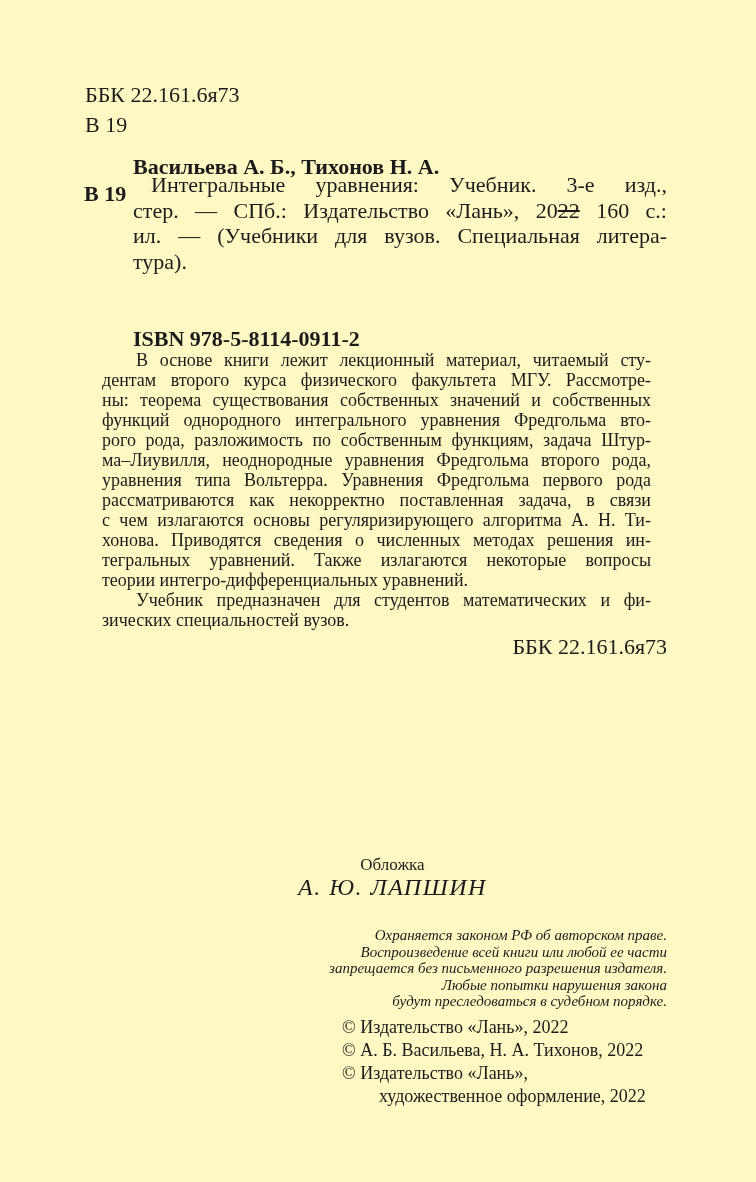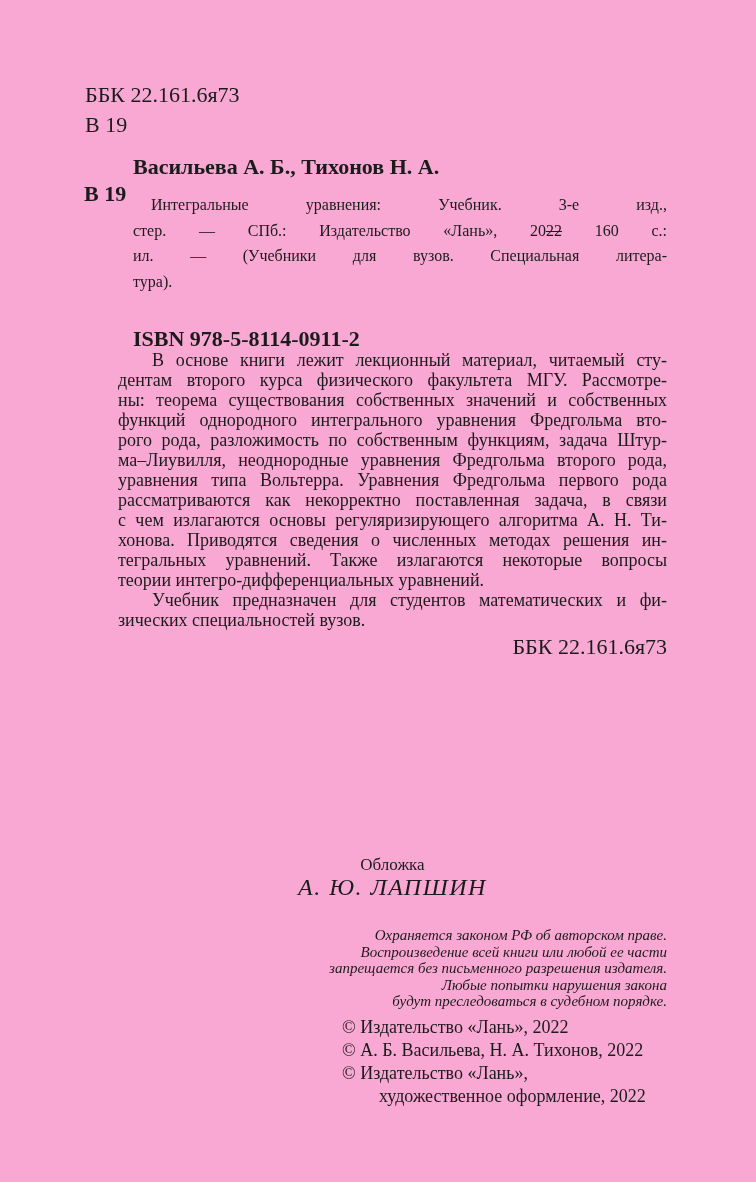--- a/index.html
+++ b/index.html
@@ -4,39 +4,39 @@
 <style>
   html,body { margin:0; padding:0; }
   body {
     width:756px; height:1182px;
     background:#ffffff;
     font-family:"Liberation Serif","DejaVu Serif",serif;
     color:#1b1b1b;
   }
   #page {
     position:relative; width:756px; height:1182px;
-    background:#f9a8d4; overflow:hidden;
+    background:#fef9c3; overflow:hidden;
   }
   .abs { position:absolute; }
 
   .top-codes { left:85px; top:80px; font-size:22px; line-height:30px; }
 
   .authors-line { left:133px; top:154px; font-size:22px; font-weight:bold; }
 
   .card-code { left:84px; top:181px; font-size:22px; font-weight:bold; }
 
-  .card-body { left:133px; top:192px; width:534px; font-size:16px; line-height:25.5px; }
+  .card-body { left:133px; top:172px; width:534px; font-size:22px; line-height:25.5px; }
   .card-body .first { padding-left:18px; }
 
   .jline { text-align:justify; text-align-last:justify; }
   .jline.nj { text-align-last:left; }
 
   .isbn-line { left:133px; top:302px; font-size:22px; font-weight:bold;margin-top:24px; }
 
-  .annotation { left:118px; top:350px; width:549px; font-size:18px; line-height:20px; }
+  .annotation { left:102px; top:350px; width:549px; font-size:18px; line-height:20px; }
   .annotation .ind { text-indent:34px; }
 
   .bbk-footer { left:118px; top:634px; width:549px; text-align:right; font-size:22px; }
 
   .credits { left:118px; top:853px; width:549px; text-align:center; font-size:17px; line-height:23px; }
   .credits .cover-name { font-style:italic; font-size:24px; letter-spacing:1.5px; }
 
   .legal { left:118px; top:927px; width:549px; font-size:15px; line-height:16.5px; font-style:italic; }
   .cline { text-align:right; }
 

